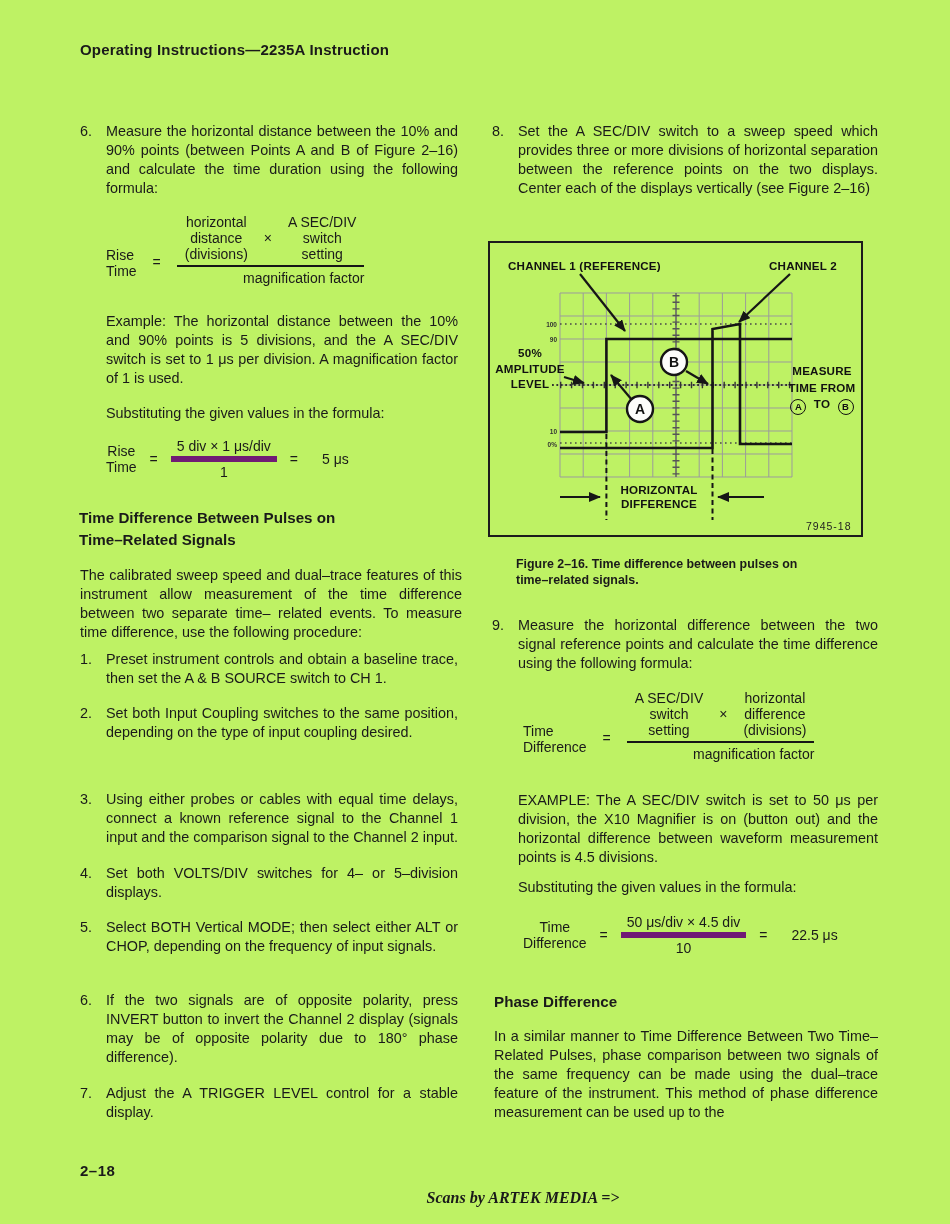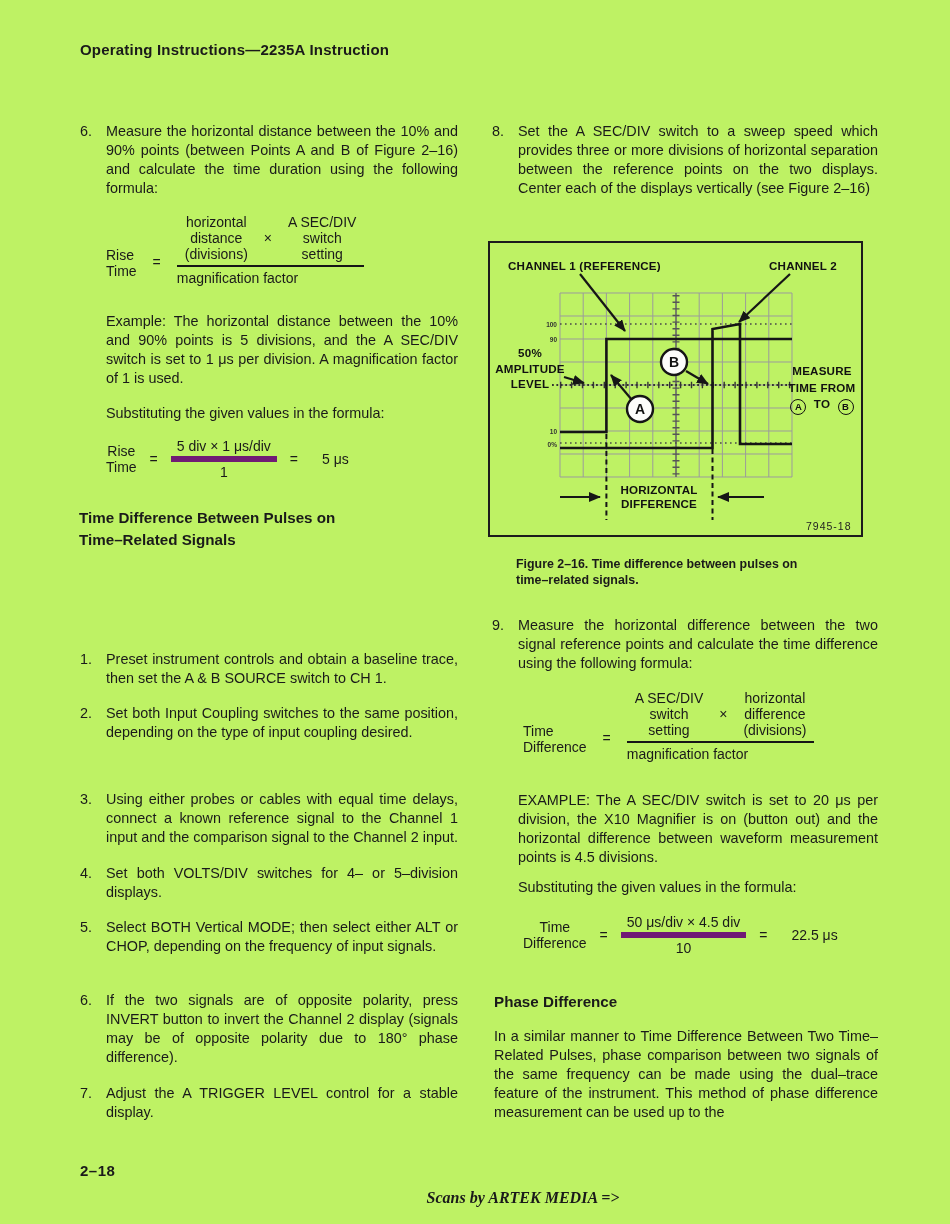--- a/index.html
+++ b/index.html
@@ -15,21 +15,21 @@
   .pagenum{position:absolute;left:80px;top:1162px;font-size:15px;font-weight:700;letter-spacing:.5px;}
   .footer{position:absolute;left:523px;top:1189px;transform:translateX(-50%);
           font-family:"Liberation Serif","DejaVu Serif",serif;font-weight:700;font-style:italic;font-size:16px;}
   
   .formula{position:absolute;display:flex;align-items:flex-end;font-size:14px;}
   .flabel{line-height:16px;margin-bottom:7px;}
   .feq{margin:0 16px 16px 16px;}
   .frac{display:inline-block;}
   .fnum{display:flex;align-items:center;column-gap:16px;border-bottom:2px solid #161616;padding:0 8px 3px 8px;}
   .fblock{text-align:center;line-height:16px;}
-  .fden{text-align:left;padding-top:3px;}
+  .fden{text-align:right;padding-top:3px;}
   .formula-ex{position:absolute;display:flex;align-items:center;font-size:14px;}
   .flabel2{line-height:16px;text-align:center;}
   .feq2{margin:0 13px;}
   .fnum-ex{border-bottom:6px solid #701a75;padding:0 6px 2px 6px;text-align:center;}
   .fden-ex{padding-top:2px;text-align:center;}
   .fresult{margin-left:11px;}
   
   .figure{position:absolute;left:488px;top:241px;width:375px;height:296px;border:2.5px solid #1c1c1c;box-sizing:border-box;}
   .figure svg{position:absolute;left:0;top:0;}
   .flab{position:absolute;font-weight:700;font-size:11.6px;letter-spacing:.2px;line-height:15.5px;color:#111;white-space:nowrap;}
@@ -91,20 +91,21 @@
     </div>
     <div class="feq2">=</div>
     <div class="fresult">5 μs</div>
   </div>
 
   <div class="h-bold" style="left:79px;top:507px">
     <div>Time Difference Between Pulses on</div>
     <div>Time–Related Signals</div>
   </div>
 
+  <div class="para" style="left:80px;top:566px;width:382px">The calibrated sweep speed and dual–trace features of this instrument allow measurement of the time difference between two separate time– related events. To measure time difference, use the following procedure:</div>
 
   <div class="item" style="left:80px;top:650px;width:378px">
     <span class="inum">1.</span>
     <div class="itxt">Preset instrument controls and obtain a baseline trace, then set the A &amp; B SOURCE switch to CH 1.</div>
   </div>
   <div class="item" style="left:80px;top:704px;width:378px">
     <span class="inum">2.</span>
     <div class="itxt">Set both Input Coupling switches to the same position, depending on the type of input coupling desired.</div>
   </div>
   <div class="item" style="left:80px;top:790px;width:378px">
@@ -261,21 +262,21 @@
         <div class="fblock">
           <div>horizontal</div>
           <div>difference</div>
           <div>(divisions)</div>
         </div>
       </div>
       <div class="fden">magnification factor</div>
     </div>
   </div>
 
-  <div class="para" style="left:518px;top:791px;width:360px">EXAMPLE: The A SEC/DIV switch is set to 20 μs per division, the X10 Magnifier is on (button out) and the horizontal difference between waveform measurement points is 4.5 divisions.</div>
+  <div class="para" style="left:518px;top:791px;width:360px">EXAMPLE: The A SEC/DIV switch is set to 50 μs per division, the X10 Magnifier is on (button out) and the horizontal difference between waveform measurement points is 4.5 divisions.</div>
 
   <div class="line" style="left:518px;top:878px">Substituting the given values in the formula:</div>
 
   <div class="formula-ex" style="left:523px;top:914px">
     <div class="flabel2">
       <div>Time</div>
       <div>Difference</div>
     </div>
     <div class="feq2">=</div>
     <div class="frac">

